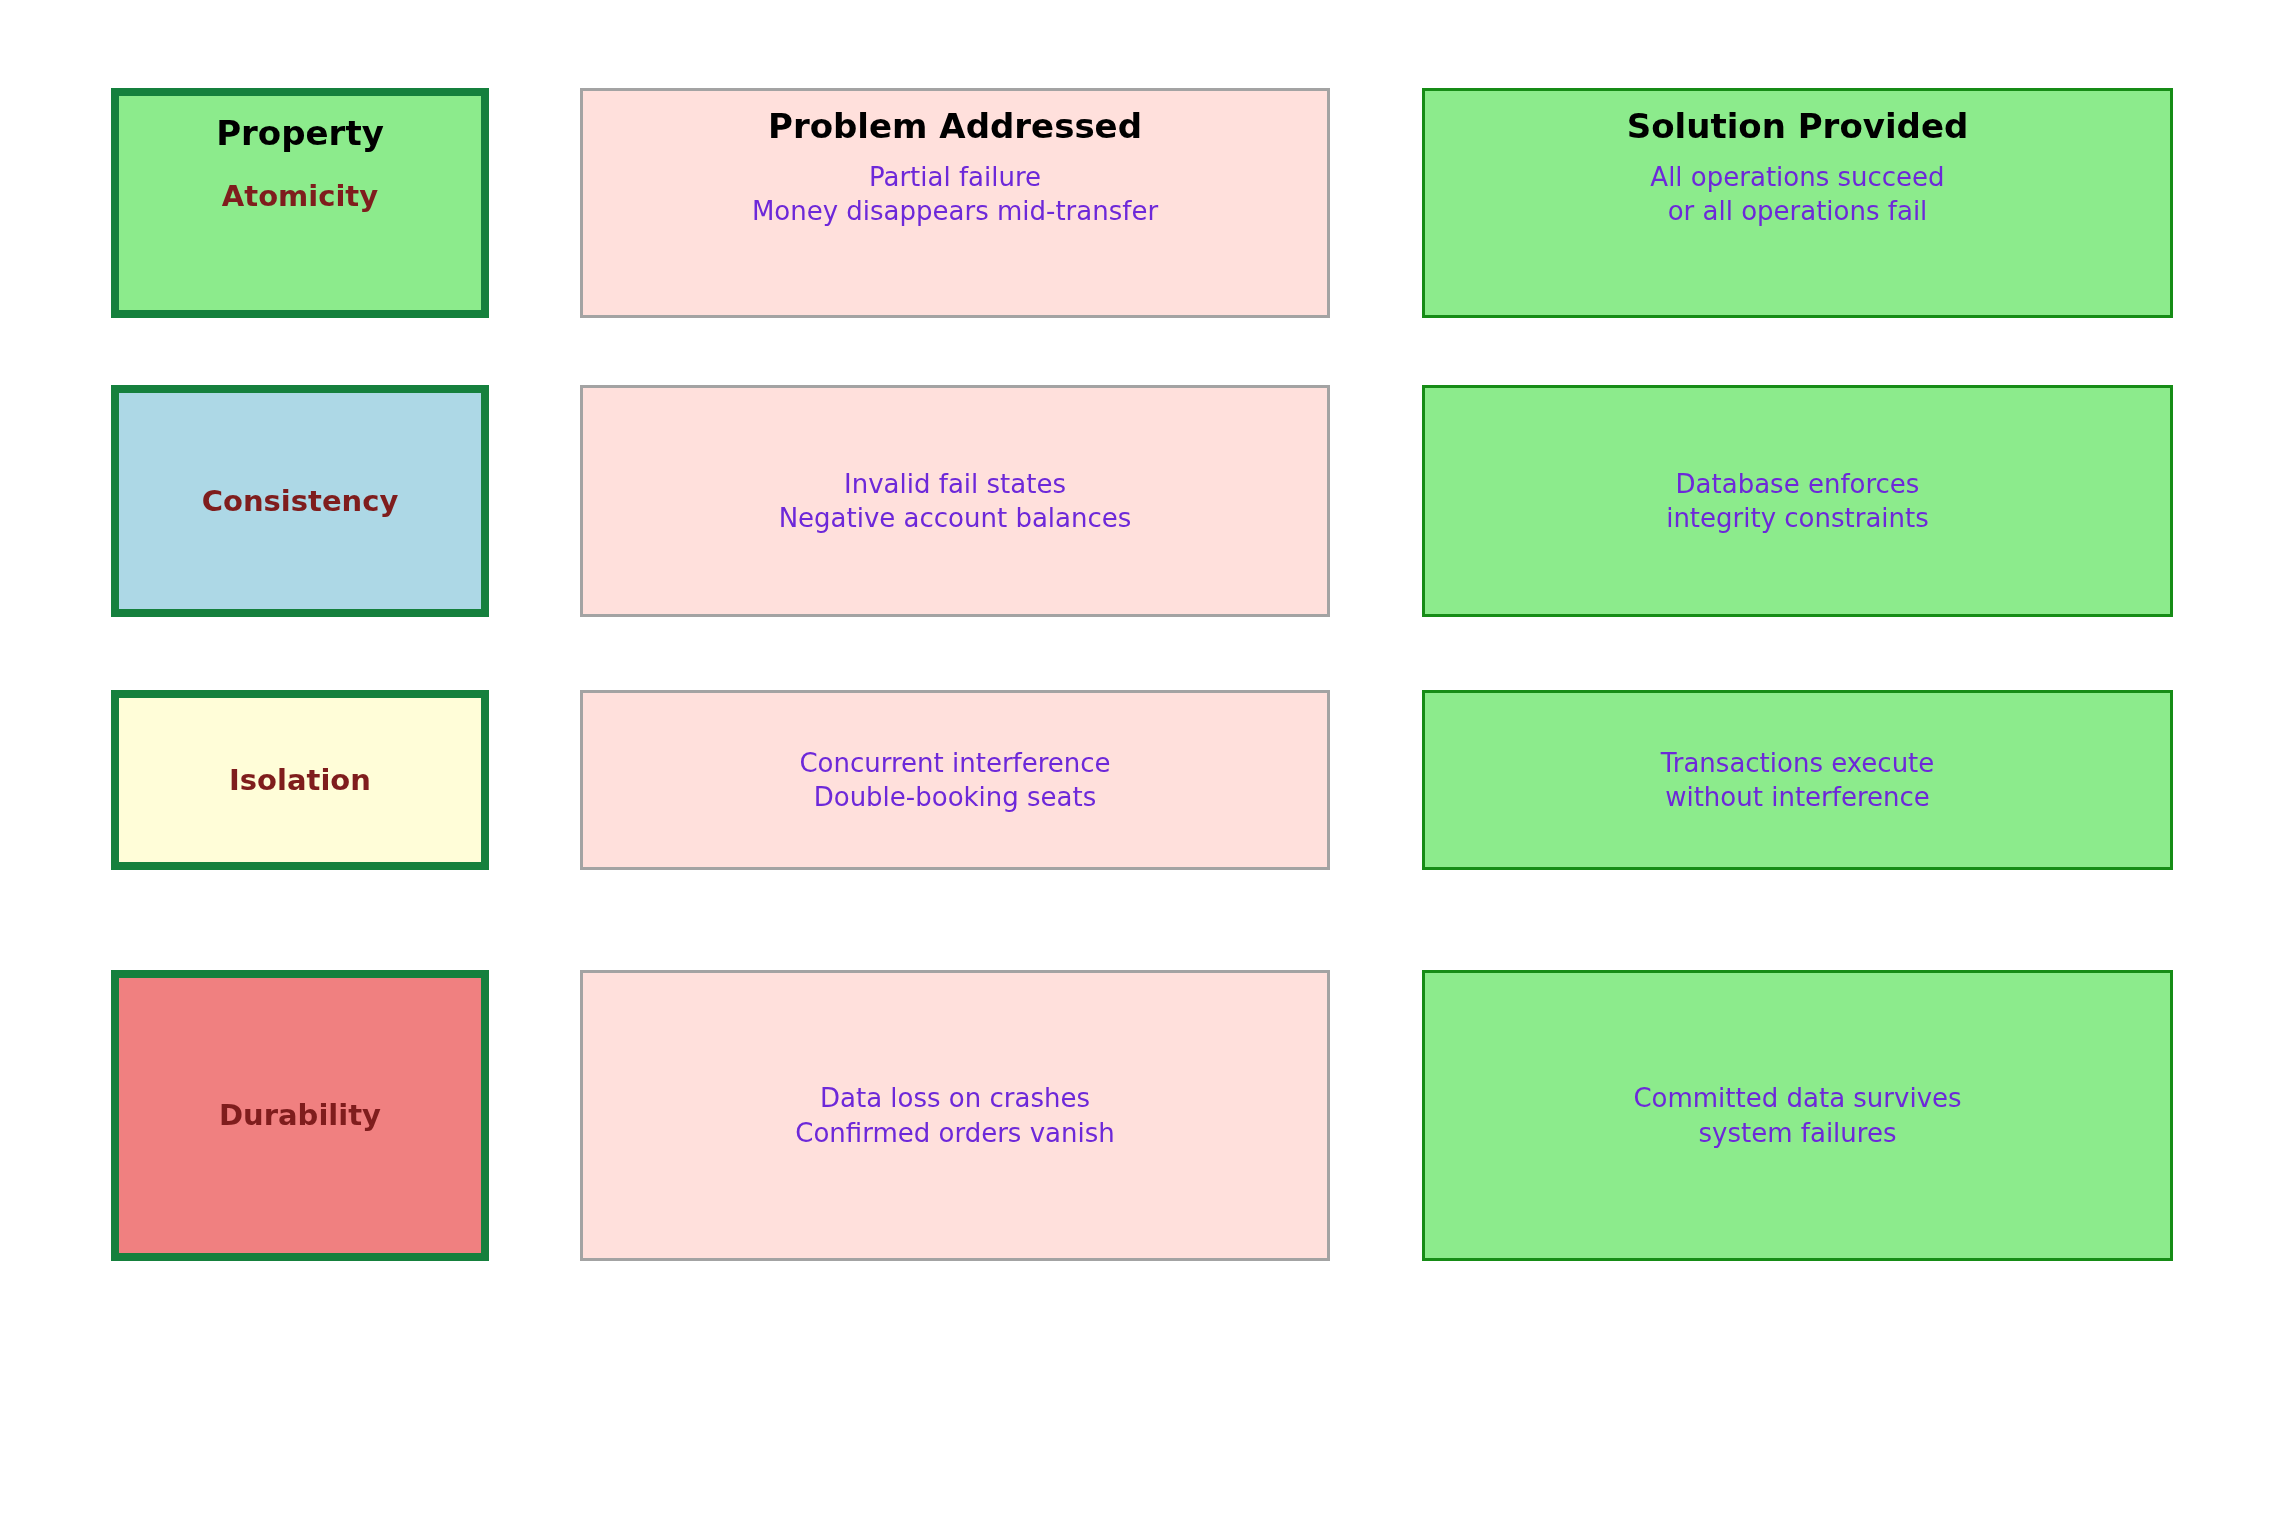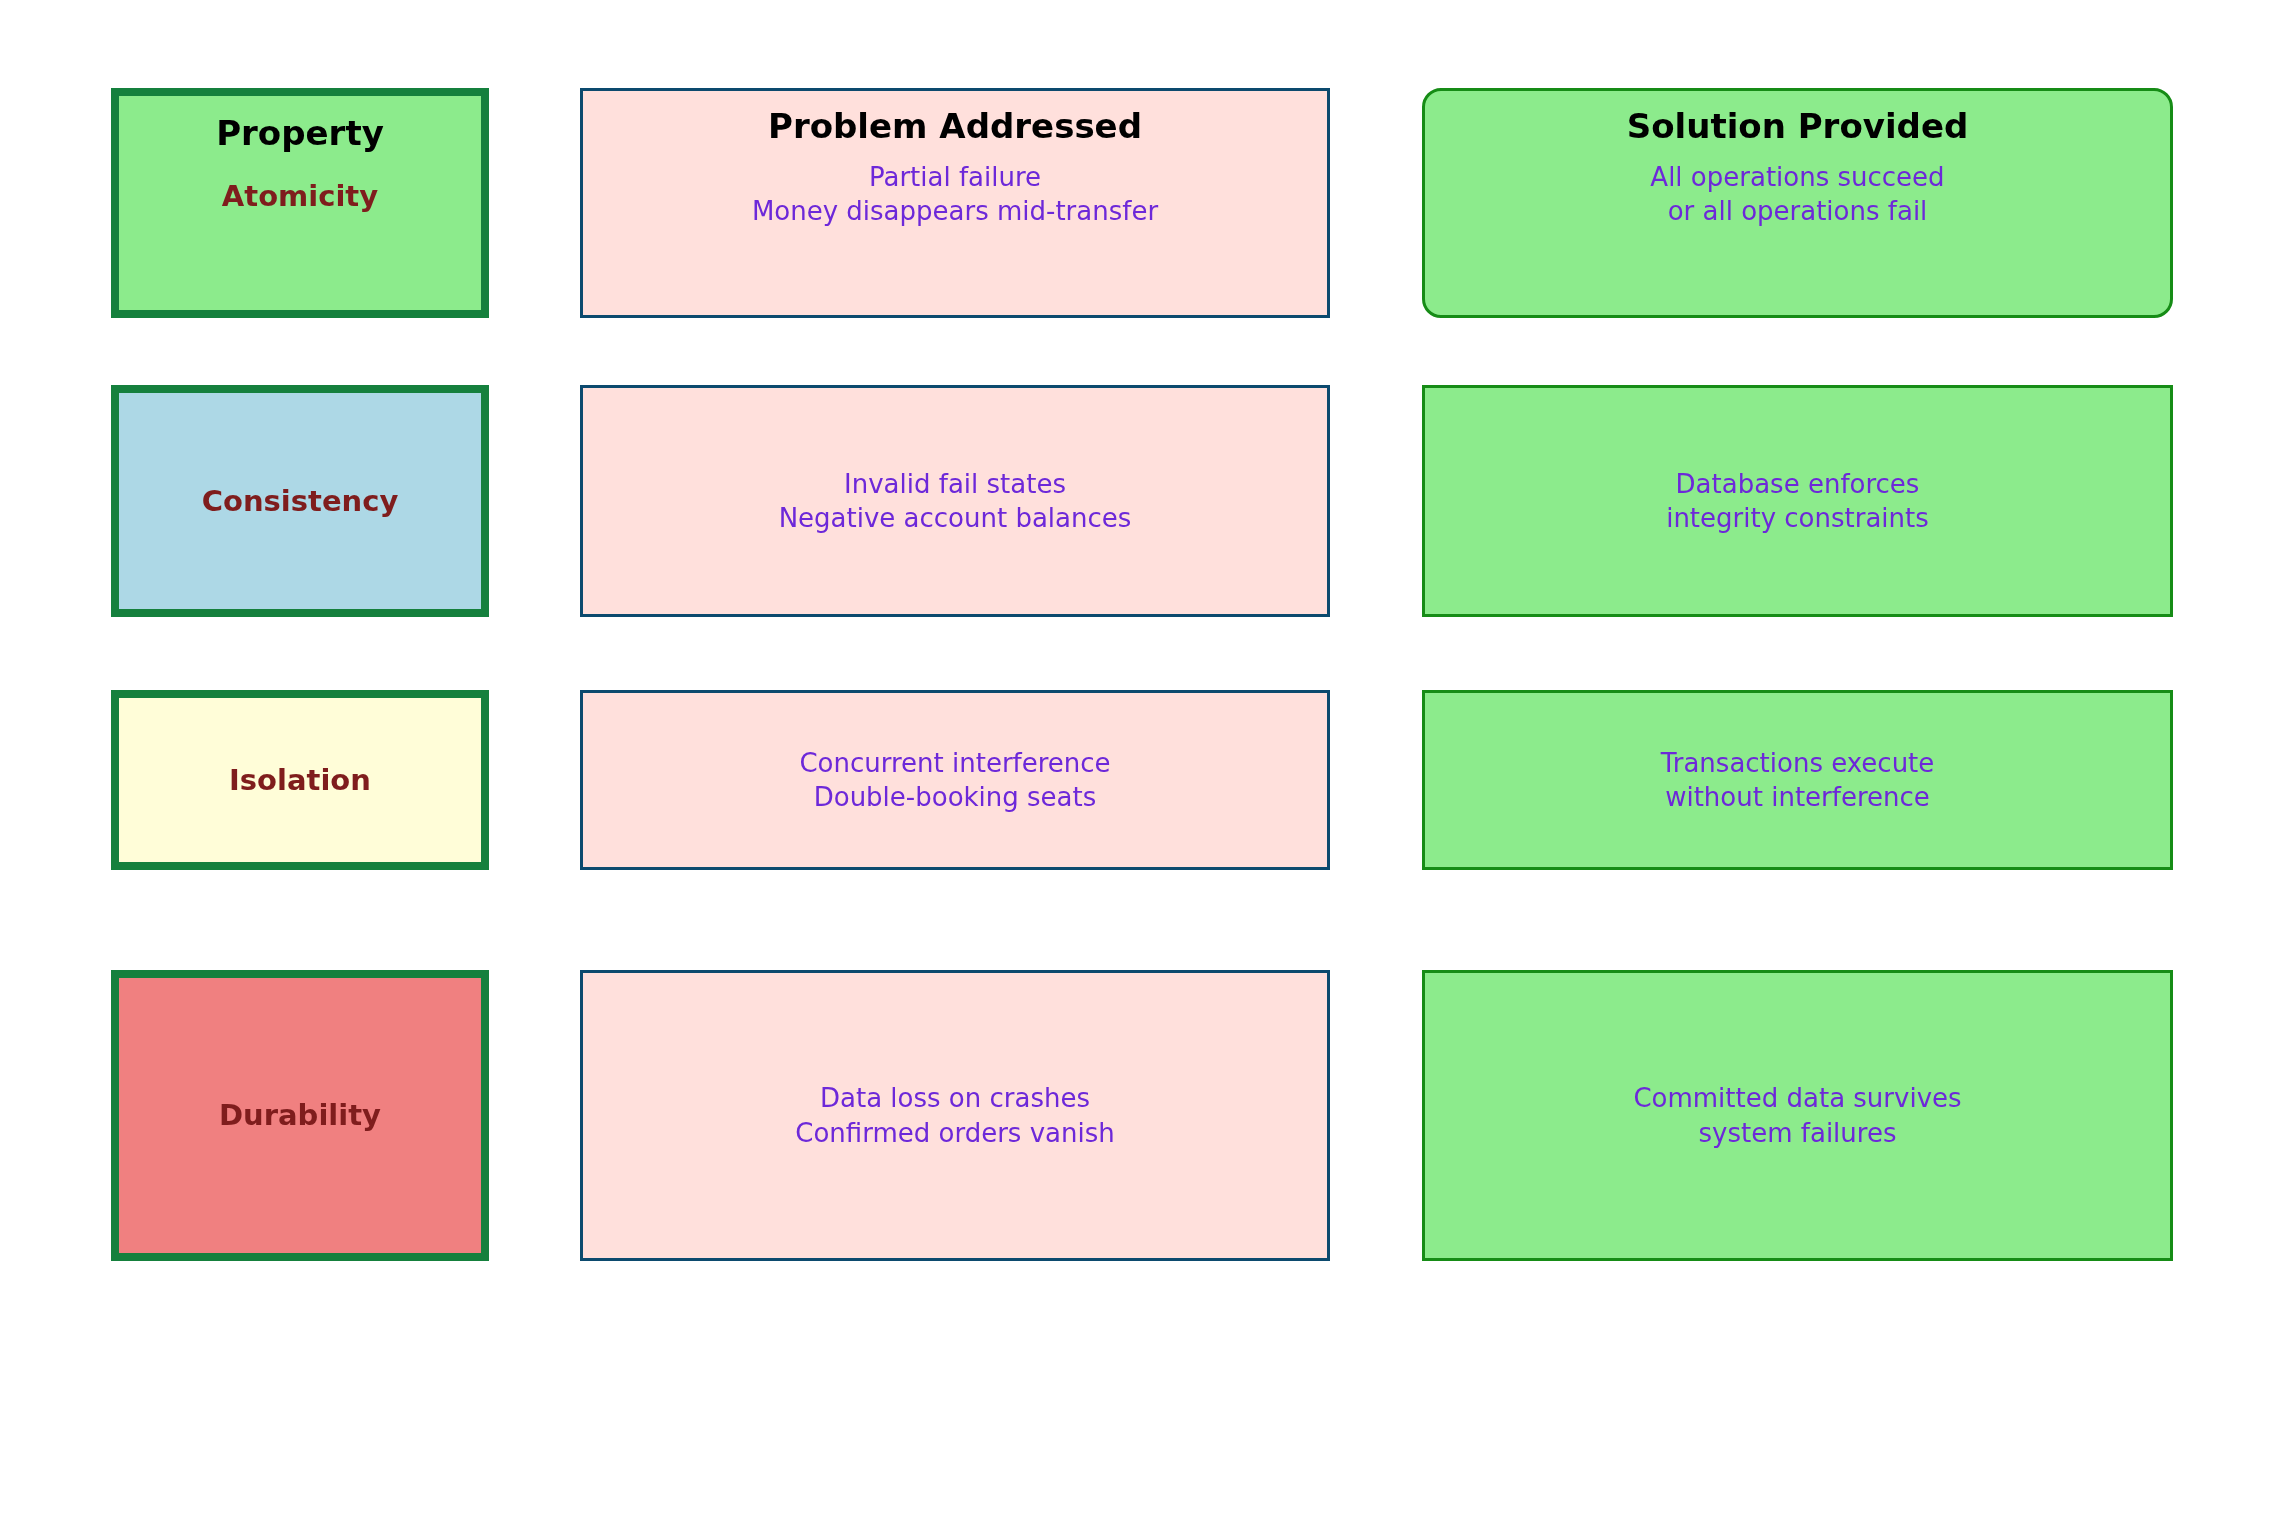--- a/index.html
+++ b/index.html
@@ -54,40 +54,39 @@
     font-weight: bold;
     color: #7f1d1d;
     line-height: 1.2;
   }
 
   
   .problem-cell {
     left: 580px;
     width: 750px;
     background: #ffe0dc;
-    border: 3px solid #0c4a6e;
+    border: 3px solid #a3a3a3;
     justify-content: center;
   }
   .problem-cell.has-header {
     justify-content: flex-start;
     padding-top: 16px;
   }
 
   
   .solution-cell {
     left: 1422px;
     width: 751px;
     background: #8ceb8c;
     border: 3px solid #168c16;
     justify-content: center;
   }
   .solution-cell.has-header {
     justify-content: flex-start;
     padding-top: 16px;
-    border-radius: 19px;
   }
 
   .col-header {
     font-size: 34px;
     font-weight: bold;
     color: #000000;
     line-height: 1.15;
     margin-bottom: 14px;
   }
   .cell-body {

